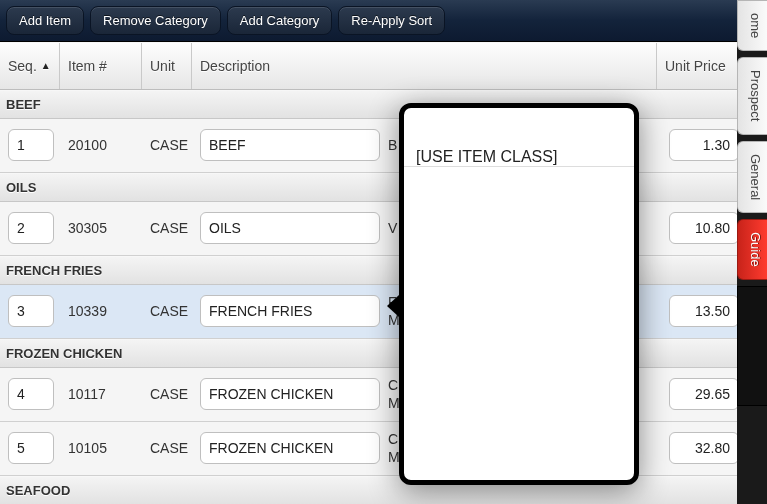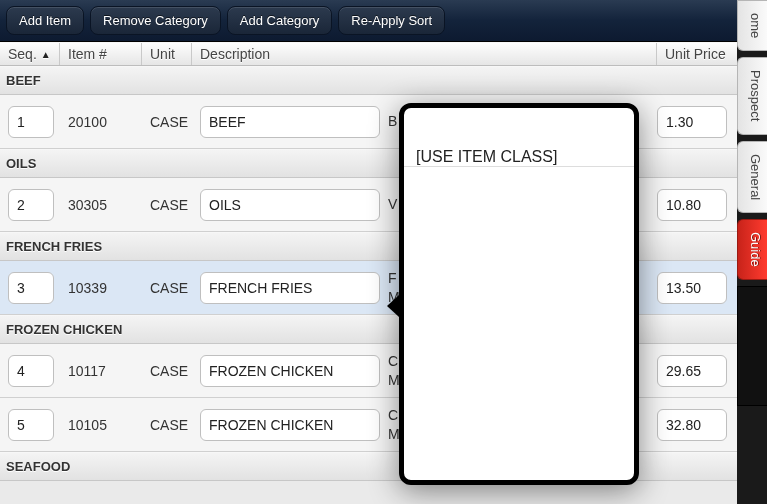--- a/index.html
+++ b/index.html
@@ -24,21 +24,21 @@
     cursor: pointer;
     text-shadow: 0 -1px 0 rgba(0,0,0,.6);
     box-shadow: inset 0 1px 0 rgba(255,255,255,.12);
   }
 
   .header-row {
     display: flex;
     background: linear-gradient(#fdfdfd, #e6e6e6);
     border-top: 1px solid #f7f7f7;
     border-bottom: 1px solid #bdbdbd;
-    height: 24px;
+    height: 48px;
   }
   .hcell {
     display: flex; align-items: center;
     padding: 0 8px;
     border-right: 1px solid #c9c9c9;
     color: #444; font-weight: 500;
     text-shadow: 0 1px 0 #fff;
   }
   .hcell:last-child { border-right: none; }
   .col-seq   { width: 60px; }
@@ -82,21 +82,21 @@
   .txt {
     width: 100%;
     border: 1px solid #bfbfbf;
     border-radius: 6px;
     background: #fff;
     padding: 7px 8px;
     font-size: 14px;
     color: #222;
   }
   .txt.seq { text-align: left; width: 46px; }
-  .txt.price { width: 70px; }
+  .txt.price { text-align: right; width: 70px; margin-left: 12px; }
 
   
   .side {
     width: 30px;
     display: flex; flex-direction: column;
     background: #1a1a1a;
   }
   .tab {
     writing-mode: vertical-rl;
     text-orientation: mixed;

